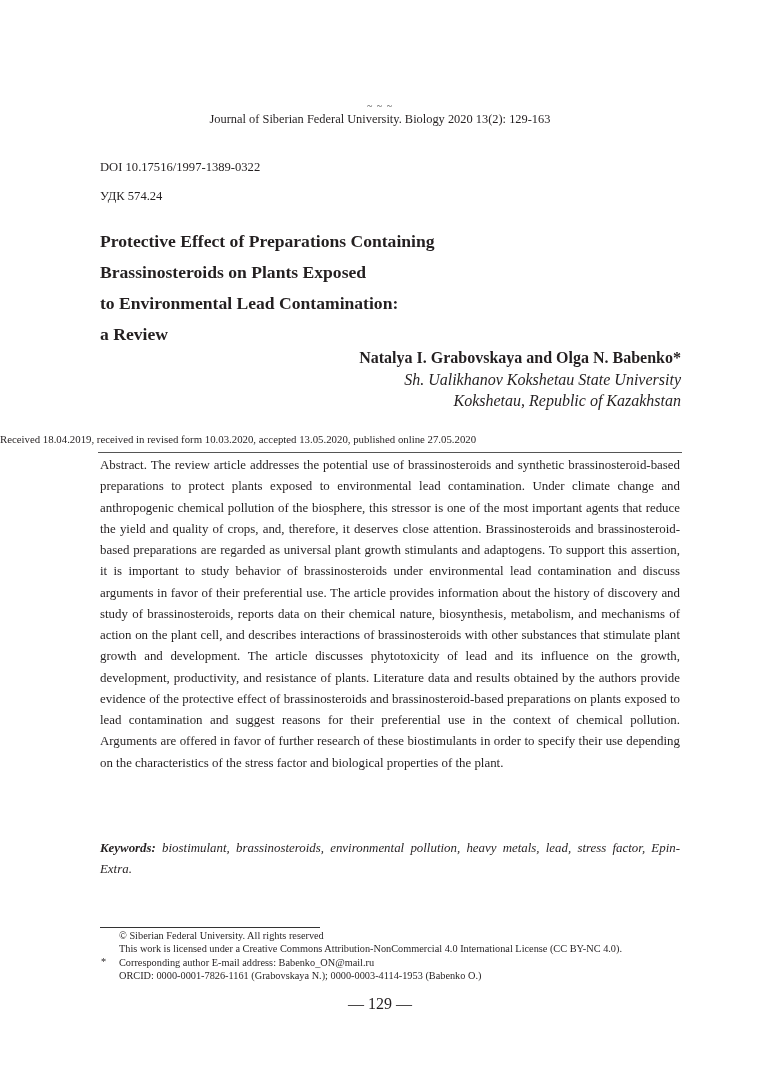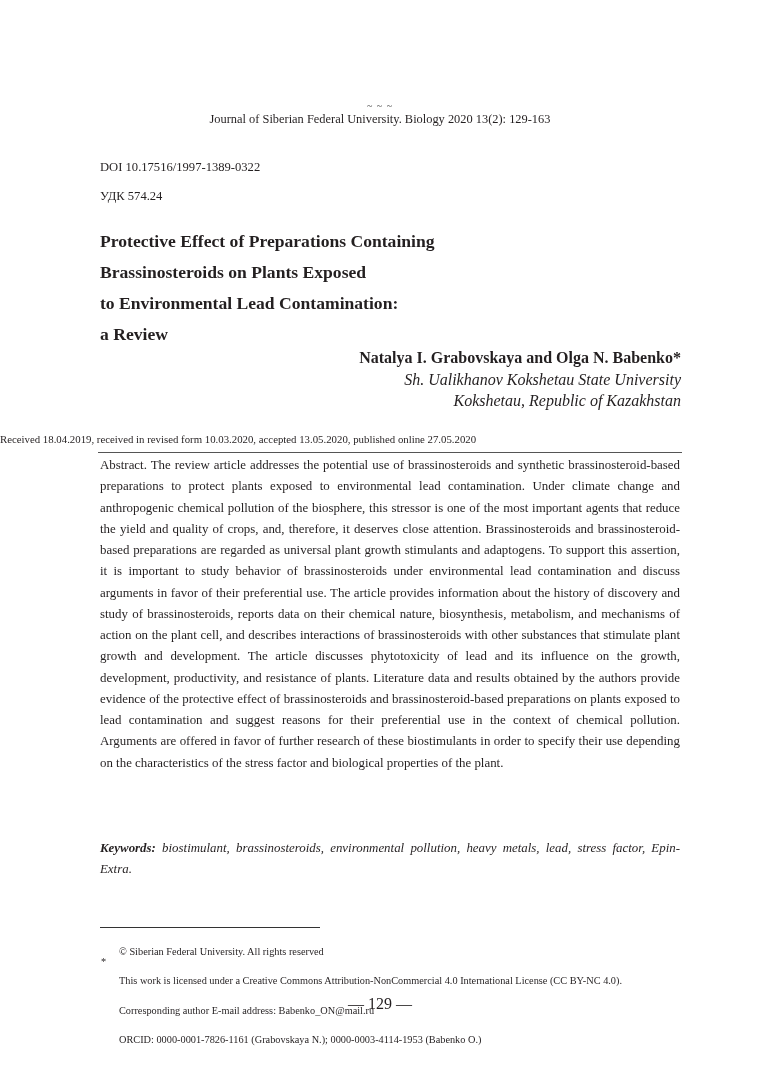--- a/index.html
+++ b/index.html
@@ -14,21 +14,21 @@
     .authors { right: 79px; top: 347px; text-align: right; font-size: 16px; line-height: 21.5px; margin-left: 17px; }
     .authors .names { font-weight: bold; }
     .authors .aff { font-style: italic; }
     .received { left: 0; width: 760px; top: 433px; text-align: left; font-size: 10.8px; }
     .rule-top { left: 98px; width: 584px; top: 452px; height: 0; border-top: 1.2px solid #555; }
     .abstract { left: 100px; width: 580px; top: 455px; font-size: 12.9px; line-height: 21.25px; text-align: justify; }
     .abstract b { font-weight: normal; }
     .keywords { left: 100px; width: 580px; top: 838px; font-size: 12.9px; line-height: 21.25px; text-align: justify; font-style: italic; }
     .fn-rule { left: 100px; width: 220px; top: 927px; border-top: 1px solid #333; }
     .footnotes { left: 119px; top: 929px; font-size: 10.3px; line-height: 13.4px; width: 580px; }
-    .footnotes div { white-space: nowrap; margin-top: 16px; }
+    .footnotes div { white-space: nowrap; }
     .star { left: 101px; top: 956px; font-size: 10.3px; }
     .pagenum { left: 0; width: 760px; top: 995px; text-align: center; font-size: 16px; }
   </style>
 </head>
 <body>
 
 <div class="abs journal">Journal of Siberian Federal University. Biology 2020 13(2): 129-163</div>
 <div class="abs tilde">~ ~ ~</div>
 
 <div class="abs doi">DOI 10.17516/1997-1389-0322</div>

